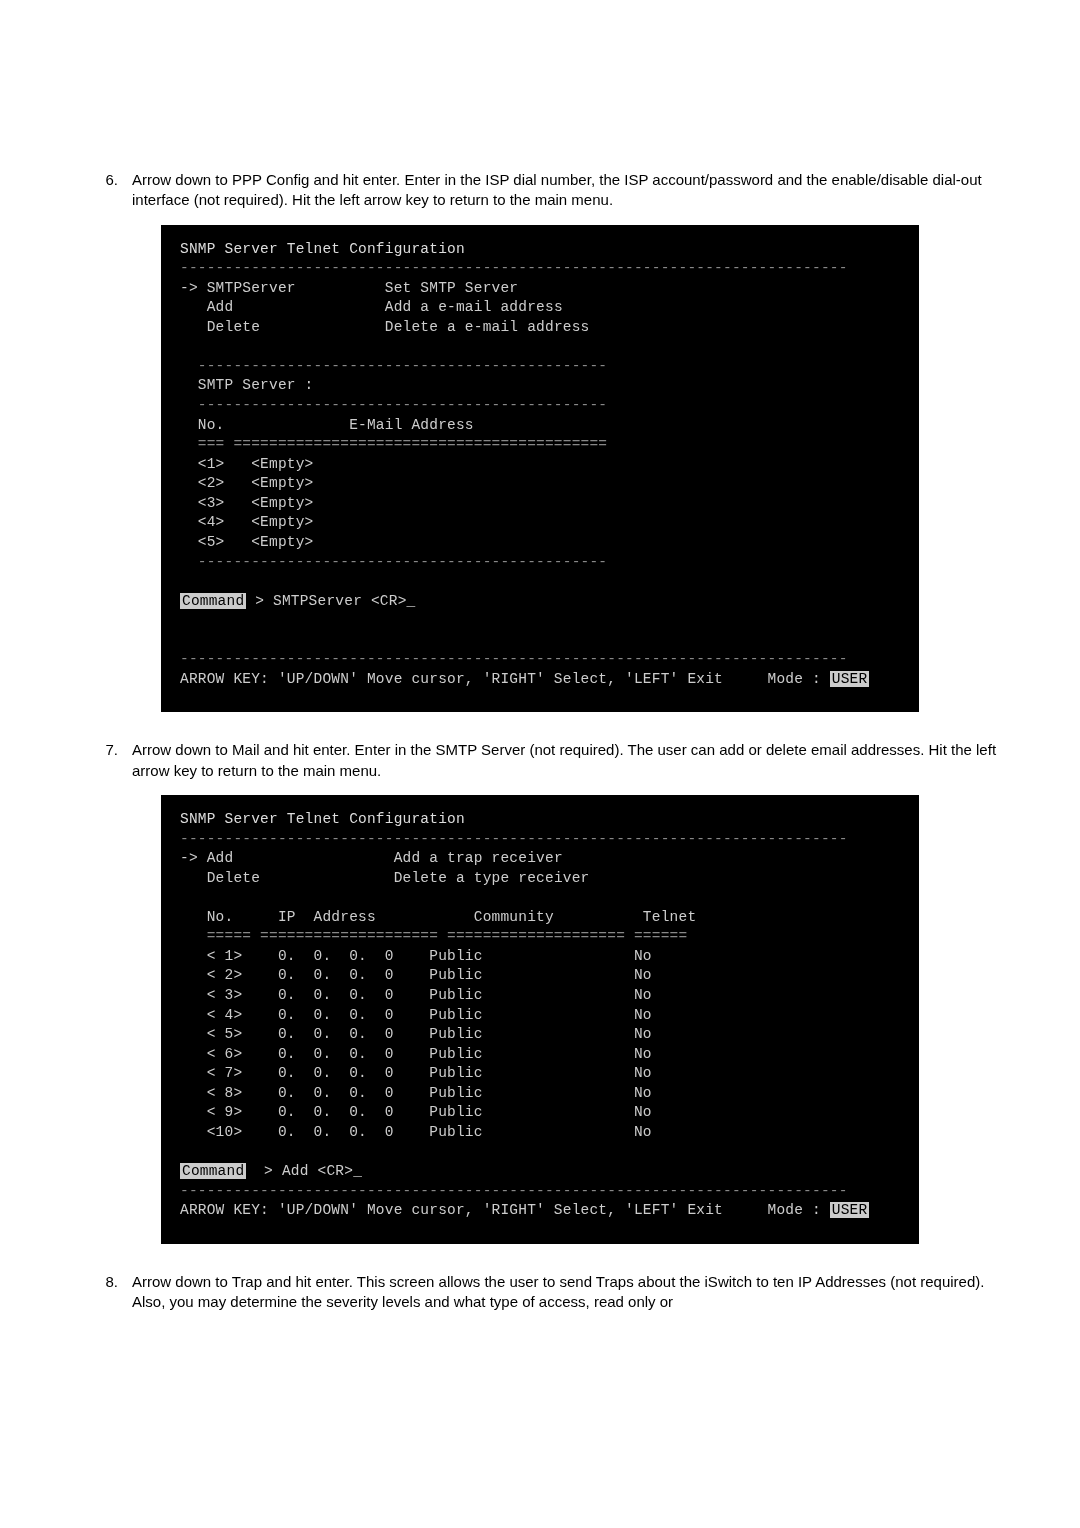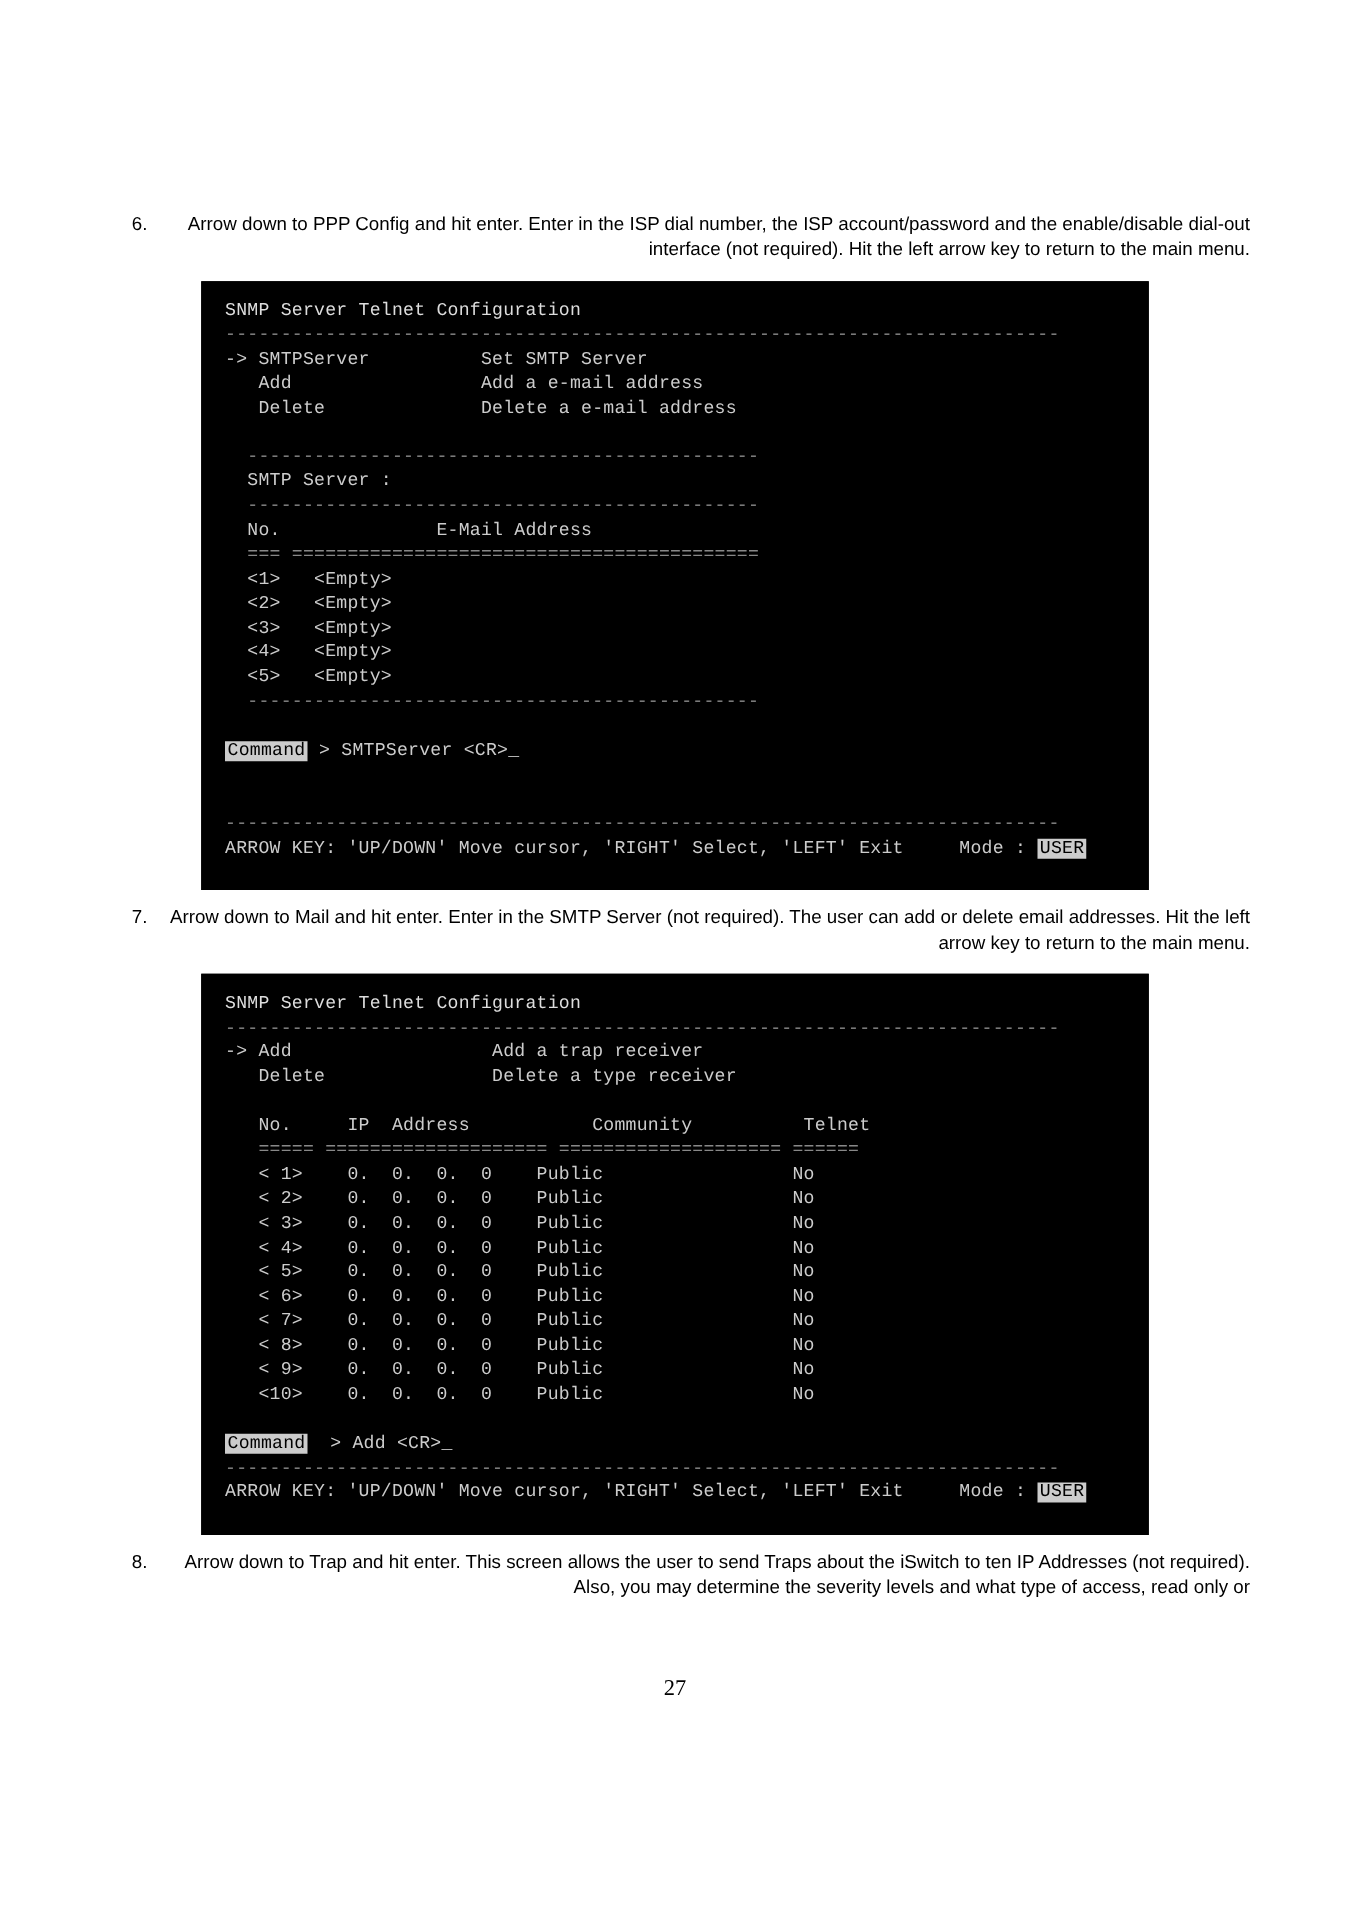--- a/index.html
+++ b/index.html
@@ -20,30 +20,29 @@
     line-height: 1.35;
   }
   .step .num {
     width: 38px;
     flex: 0 0 38px;
     text-align: right;
     padding-right: 14px;
   }
   .step .txt {
     flex: 1;
-    text-align: right;
   }
   .term {
     background: #000;
     color: #ccc;
     font-family: "Courier New", monospace;
     font-size: 14.5px;
     line-height: 1.35;
     white-space: pre;
-    margin: 12px auto 12px auto;
+    margin: 12px auto 28px auto;
     padding: 14px 18px 22px 18px;
     width: 720px;
     border: 1px solid #000;
     letter-spacing: 0.2px;
   }
   .term .head {
     color: #ddd;
   }
   .term .dash {
     color: #888;
@@ -120,14 +119,13 @@
 
 <span class="inv">Command</span><span>  &gt; Add &lt;CR&gt;_</span>
 <span class="dash">---------------------------------------------------------------------------</span>
 <span>ARROW KEY: 'UP/DOWN' Move cursor, 'RIGHT' Select, 'LEFT' Exit     Mode : </span><span class="inv">USER</span></div>
 
   <div class="step">
     <div class="num">8.</div>
     <div class="txt">Arrow down to Trap and hit enter.  This screen allows the user to send Traps about the iSwitch to ten IP Addresses (not required).  Also, you may determine the severity levels and what type of access, read only or</div>
   </div>
 
-  <div class="pg-num">27</div>
 </div>
 
 </body></html>

